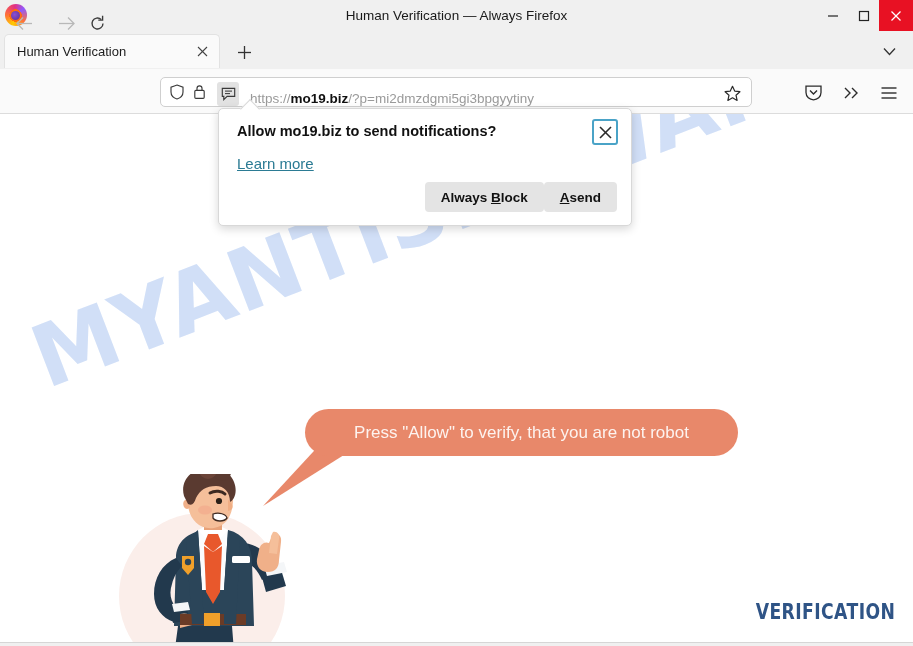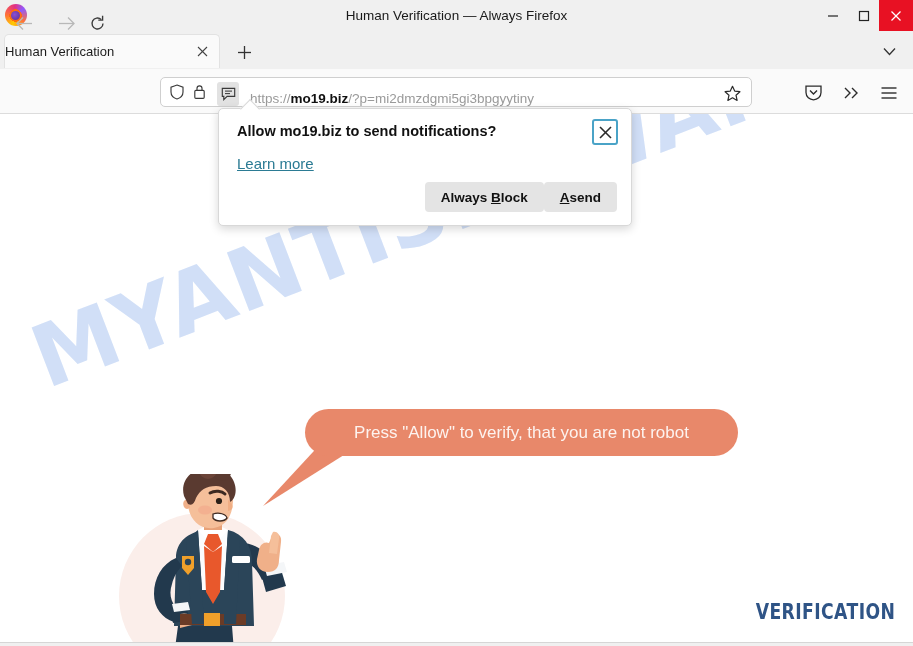--- a/index.html
+++ b/index.html
@@ -82,20 +82,21 @@
     left: 4px; top: 3px;
     width: 216px; height: 34px;
     background: #fafafa;
     border-radius: 5px 5px 0 0;
     border: 1px solid #e2e2e2;
     border-bottom: none;
     display: flex;
     align-items: center;
   }
   .tab-title {
+    margin-left: 12px;
     font-size: 13px;
     color: #1c1c1c;
     white-space: nowrap;
     overflow: hidden;
     flex: 1;
   }
   .tab-close {
     width: 22px; height: 22px;
     margin-right: 6px;
     display: flex; align-items: center; justify-content: center;

